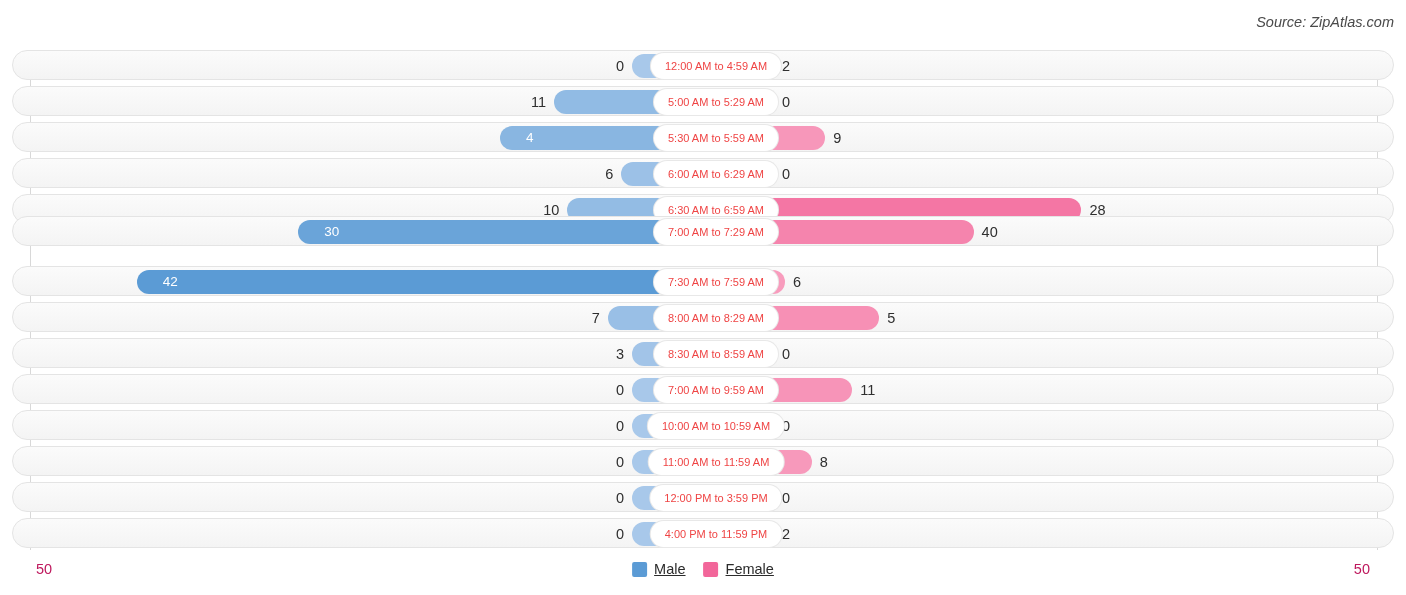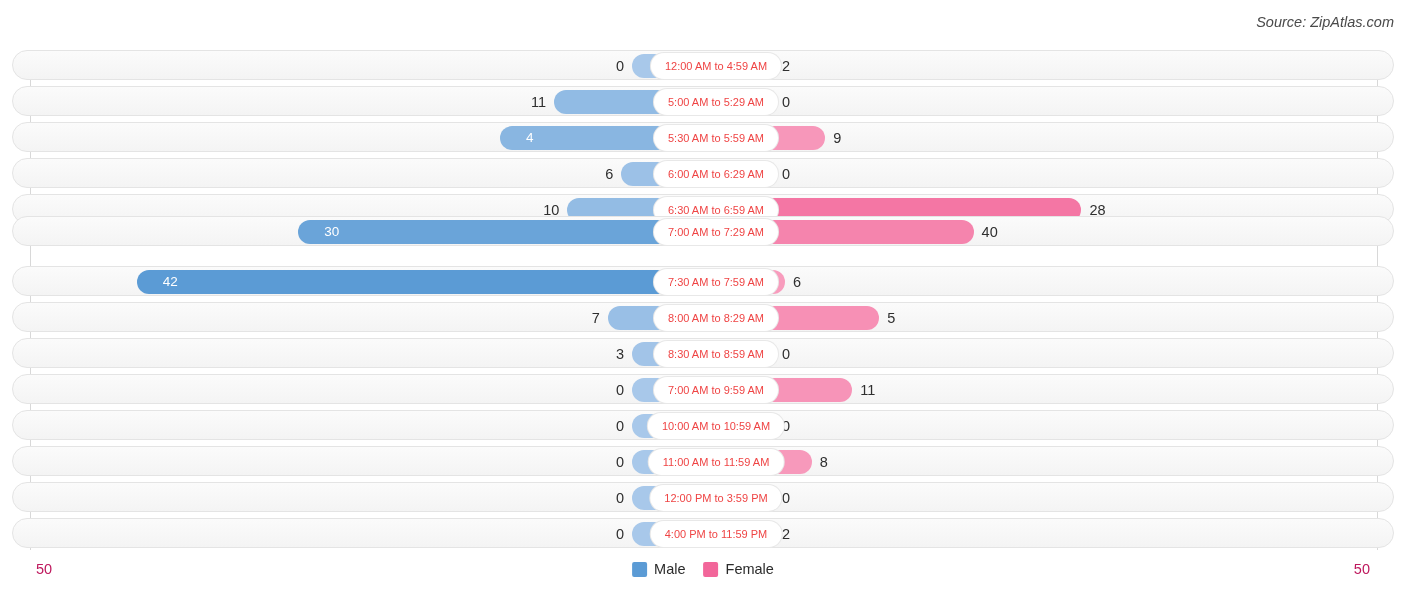--- a/index.html
+++ b/index.html
@@ -74,21 +74,21 @@
   .axis-label{
     position:absolute;top:12px;font-size:14.5px;color:#be185d;
   }
   .axis-label-left{left:36px;}
   .axis-label-right{right:36px;}
 
   .legend{
     position:absolute;left:50%;top:12px;transform:translateX(-50%);
     display:flex;align-items:center;gap:18px;
   }
-  .legend-item{display:flex;align-items:center;gap:7px;}
+  .legend-item{display:flex;align-items:center;gap:7px;text-decoration:underline;}
   .swatch{width:15px;height:15px;border-radius:2px;display:block;}
   .legend-text{font-size:14.5px;color:#2b2b2b;}
 </style>
 </head>
 <body>
 
 <div class="header">
   <div class="source">Source: ZipAtlas.com</div>
 </div>
 

